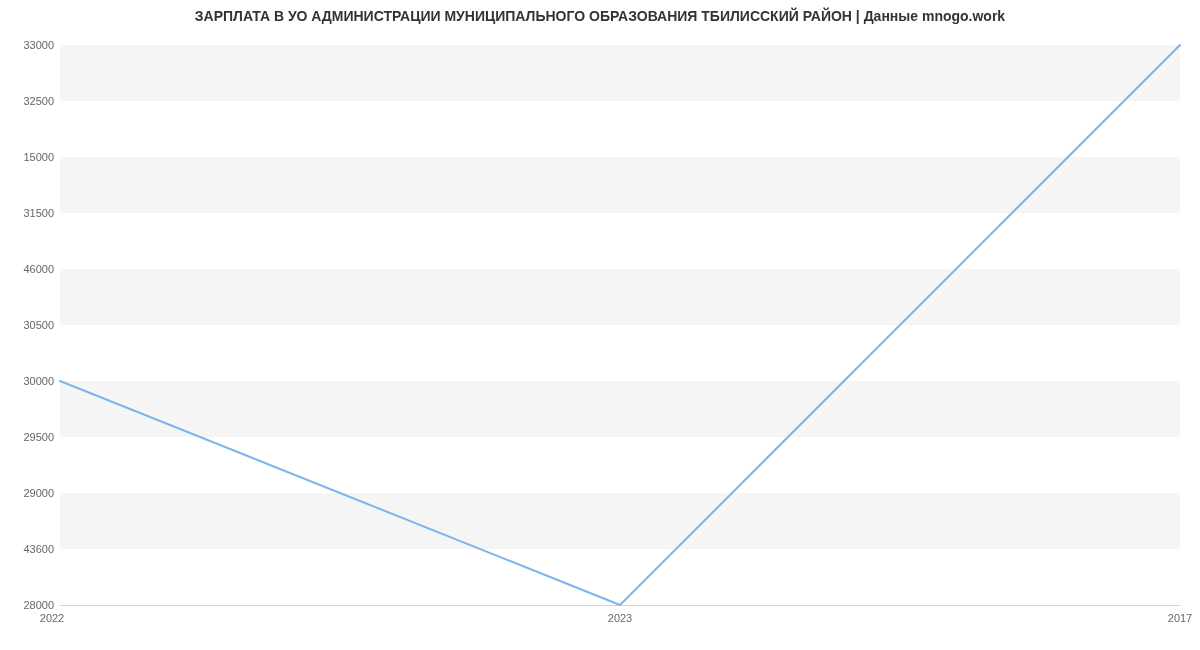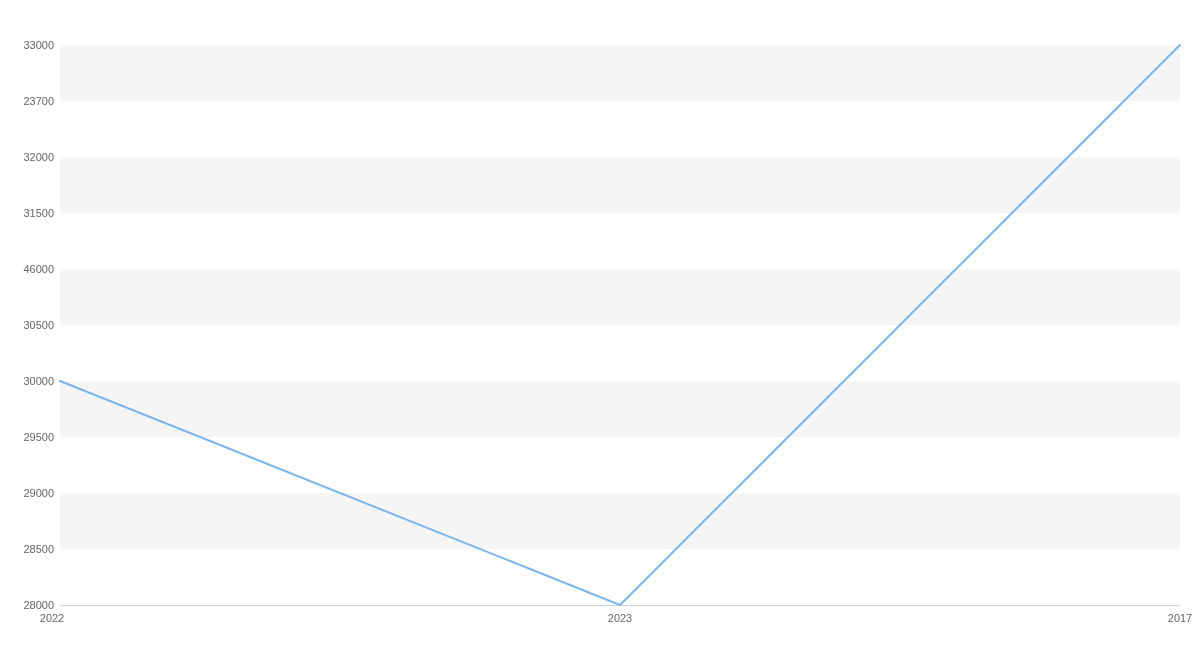--- a/index.html
+++ b/index.html
@@ -75,46 +75,47 @@
     stroke-width: 2;
     stroke-linejoin: round;
     stroke-linecap: round;
   }
 </style>
 </head>
 <body>
 
 <div class="chart-container">
 
+  <div class="chart-title">ЗАРПЛАТА В УО АДМИНИСТРАЦИИ МУНИЦИПАЛЬНОГО ОБРАЗОВАНИЯ ТБИЛИССКИЙ РАЙОН | Данные mnogo.work</div>
 
   <div class="plot-area">
 
     <div class="band" style="top:0px;height:56px;"></div>
     <div class="band" style="top:112px;height:56px;"></div>
     <div class="band" style="top:224px;height:56px;"></div>
     <div class="band" style="top:336px;height:56px;"></div>
     <div class="band" style="top:448px;height:56px;"></div>
 
     <div class="axis-line" style="left:0;top:560px;width:100%;height:1px;"></div>
 
     <svg class="line-layer" viewBox="0 0 1120 560" preserveAspectRatio="none">
 
       <polyline class="series-line" points="0,336 560,560 1120,0"></polyline>
     </svg>
   </div>
 
   <div class="y-tick" style="top:45px;">33000</div>
-  <div class="y-tick" style="top:101px;">23700</div>
-  <div class="y-tick" style="top:157px;">32000</div>
+  <div class="y-tick" style="top:101px;">32500</div>
+  <div class="y-tick" style="top:157px;">15000</div>
   <div class="y-tick" style="top:213px;">31500</div>
   <div class="y-tick" style="top:269px;">46000</div>
   <div class="y-tick" style="top:325px;">30500</div>
   <div class="y-tick" style="top:381px;">30000</div>
   <div class="y-tick" style="top:437px;">29500</div>
   <div class="y-tick" style="top:493px;">29000</div>
-  <div class="y-tick" style="top:549px;">28500</div>
+  <div class="y-tick" style="top:549px;">43600</div>
   <div class="y-tick" style="top:605px;">28000</div>
 
   <div class="x-tick" style="left:52px;">2022</div>
   <div class="x-tick" style="left:620px;">2023</div>
   <div class="x-tick" style="left:1180px;">2017</div>
 
 </div>
 
 </body></html>

